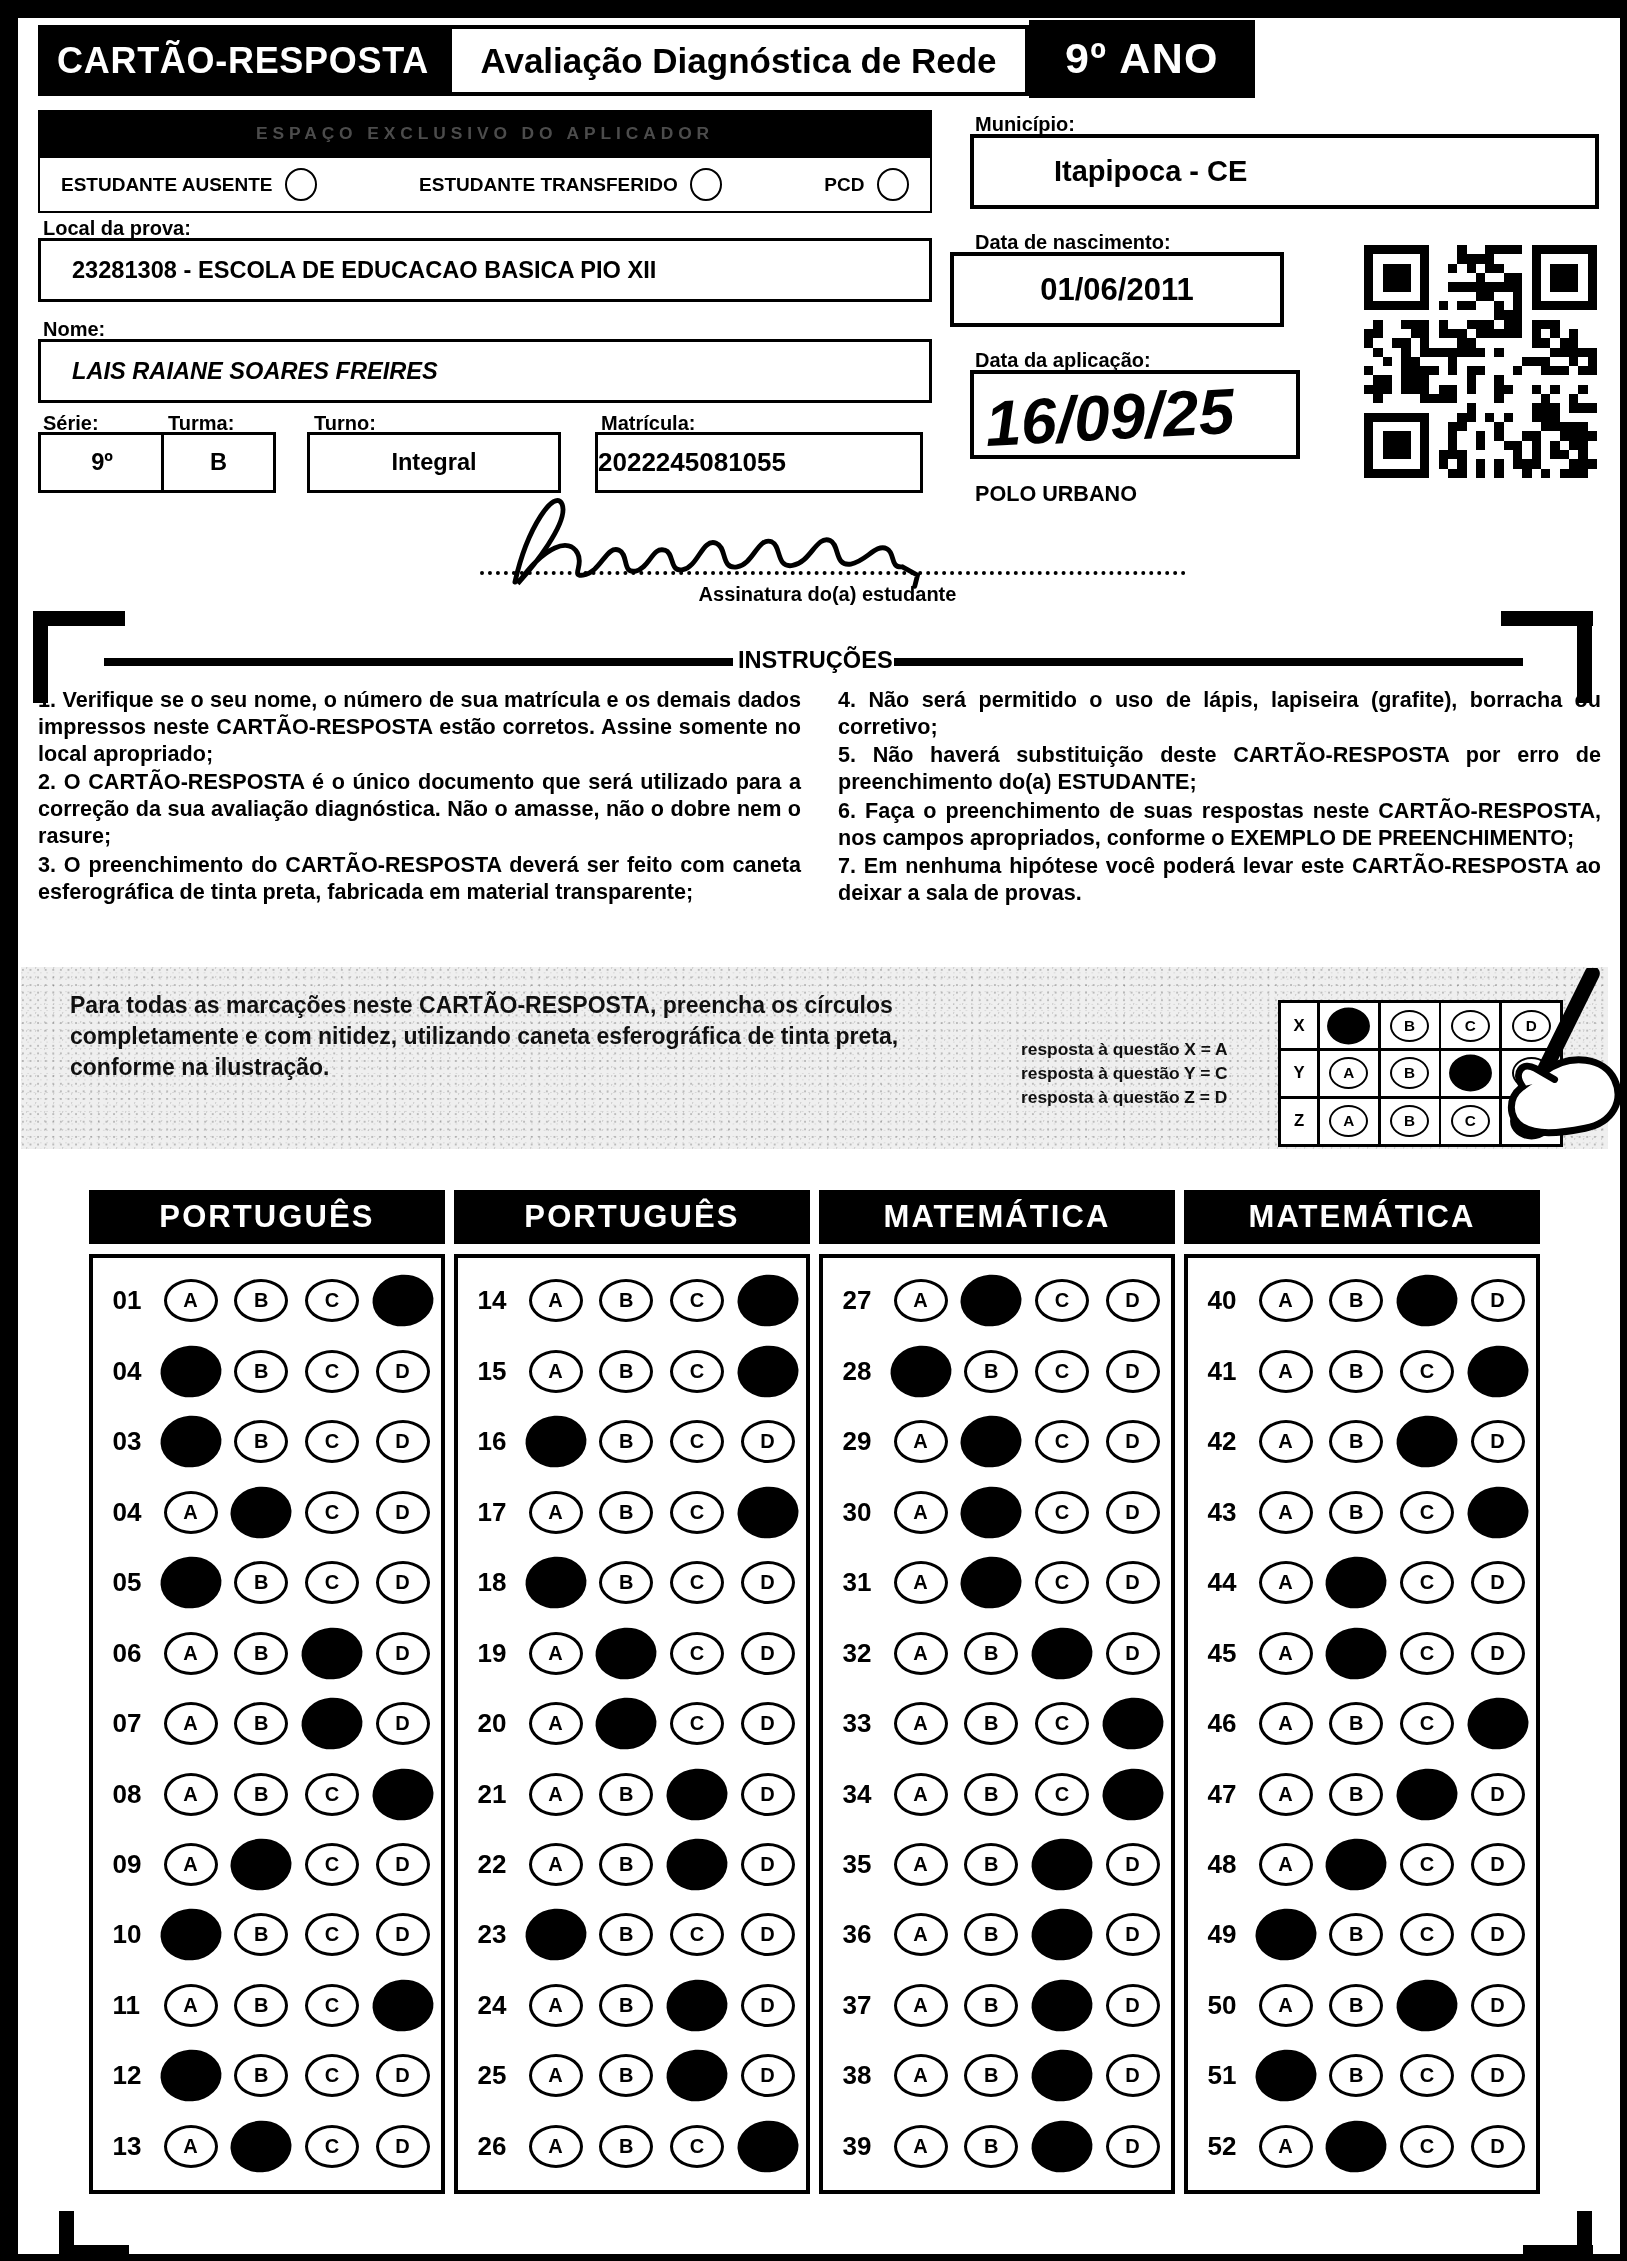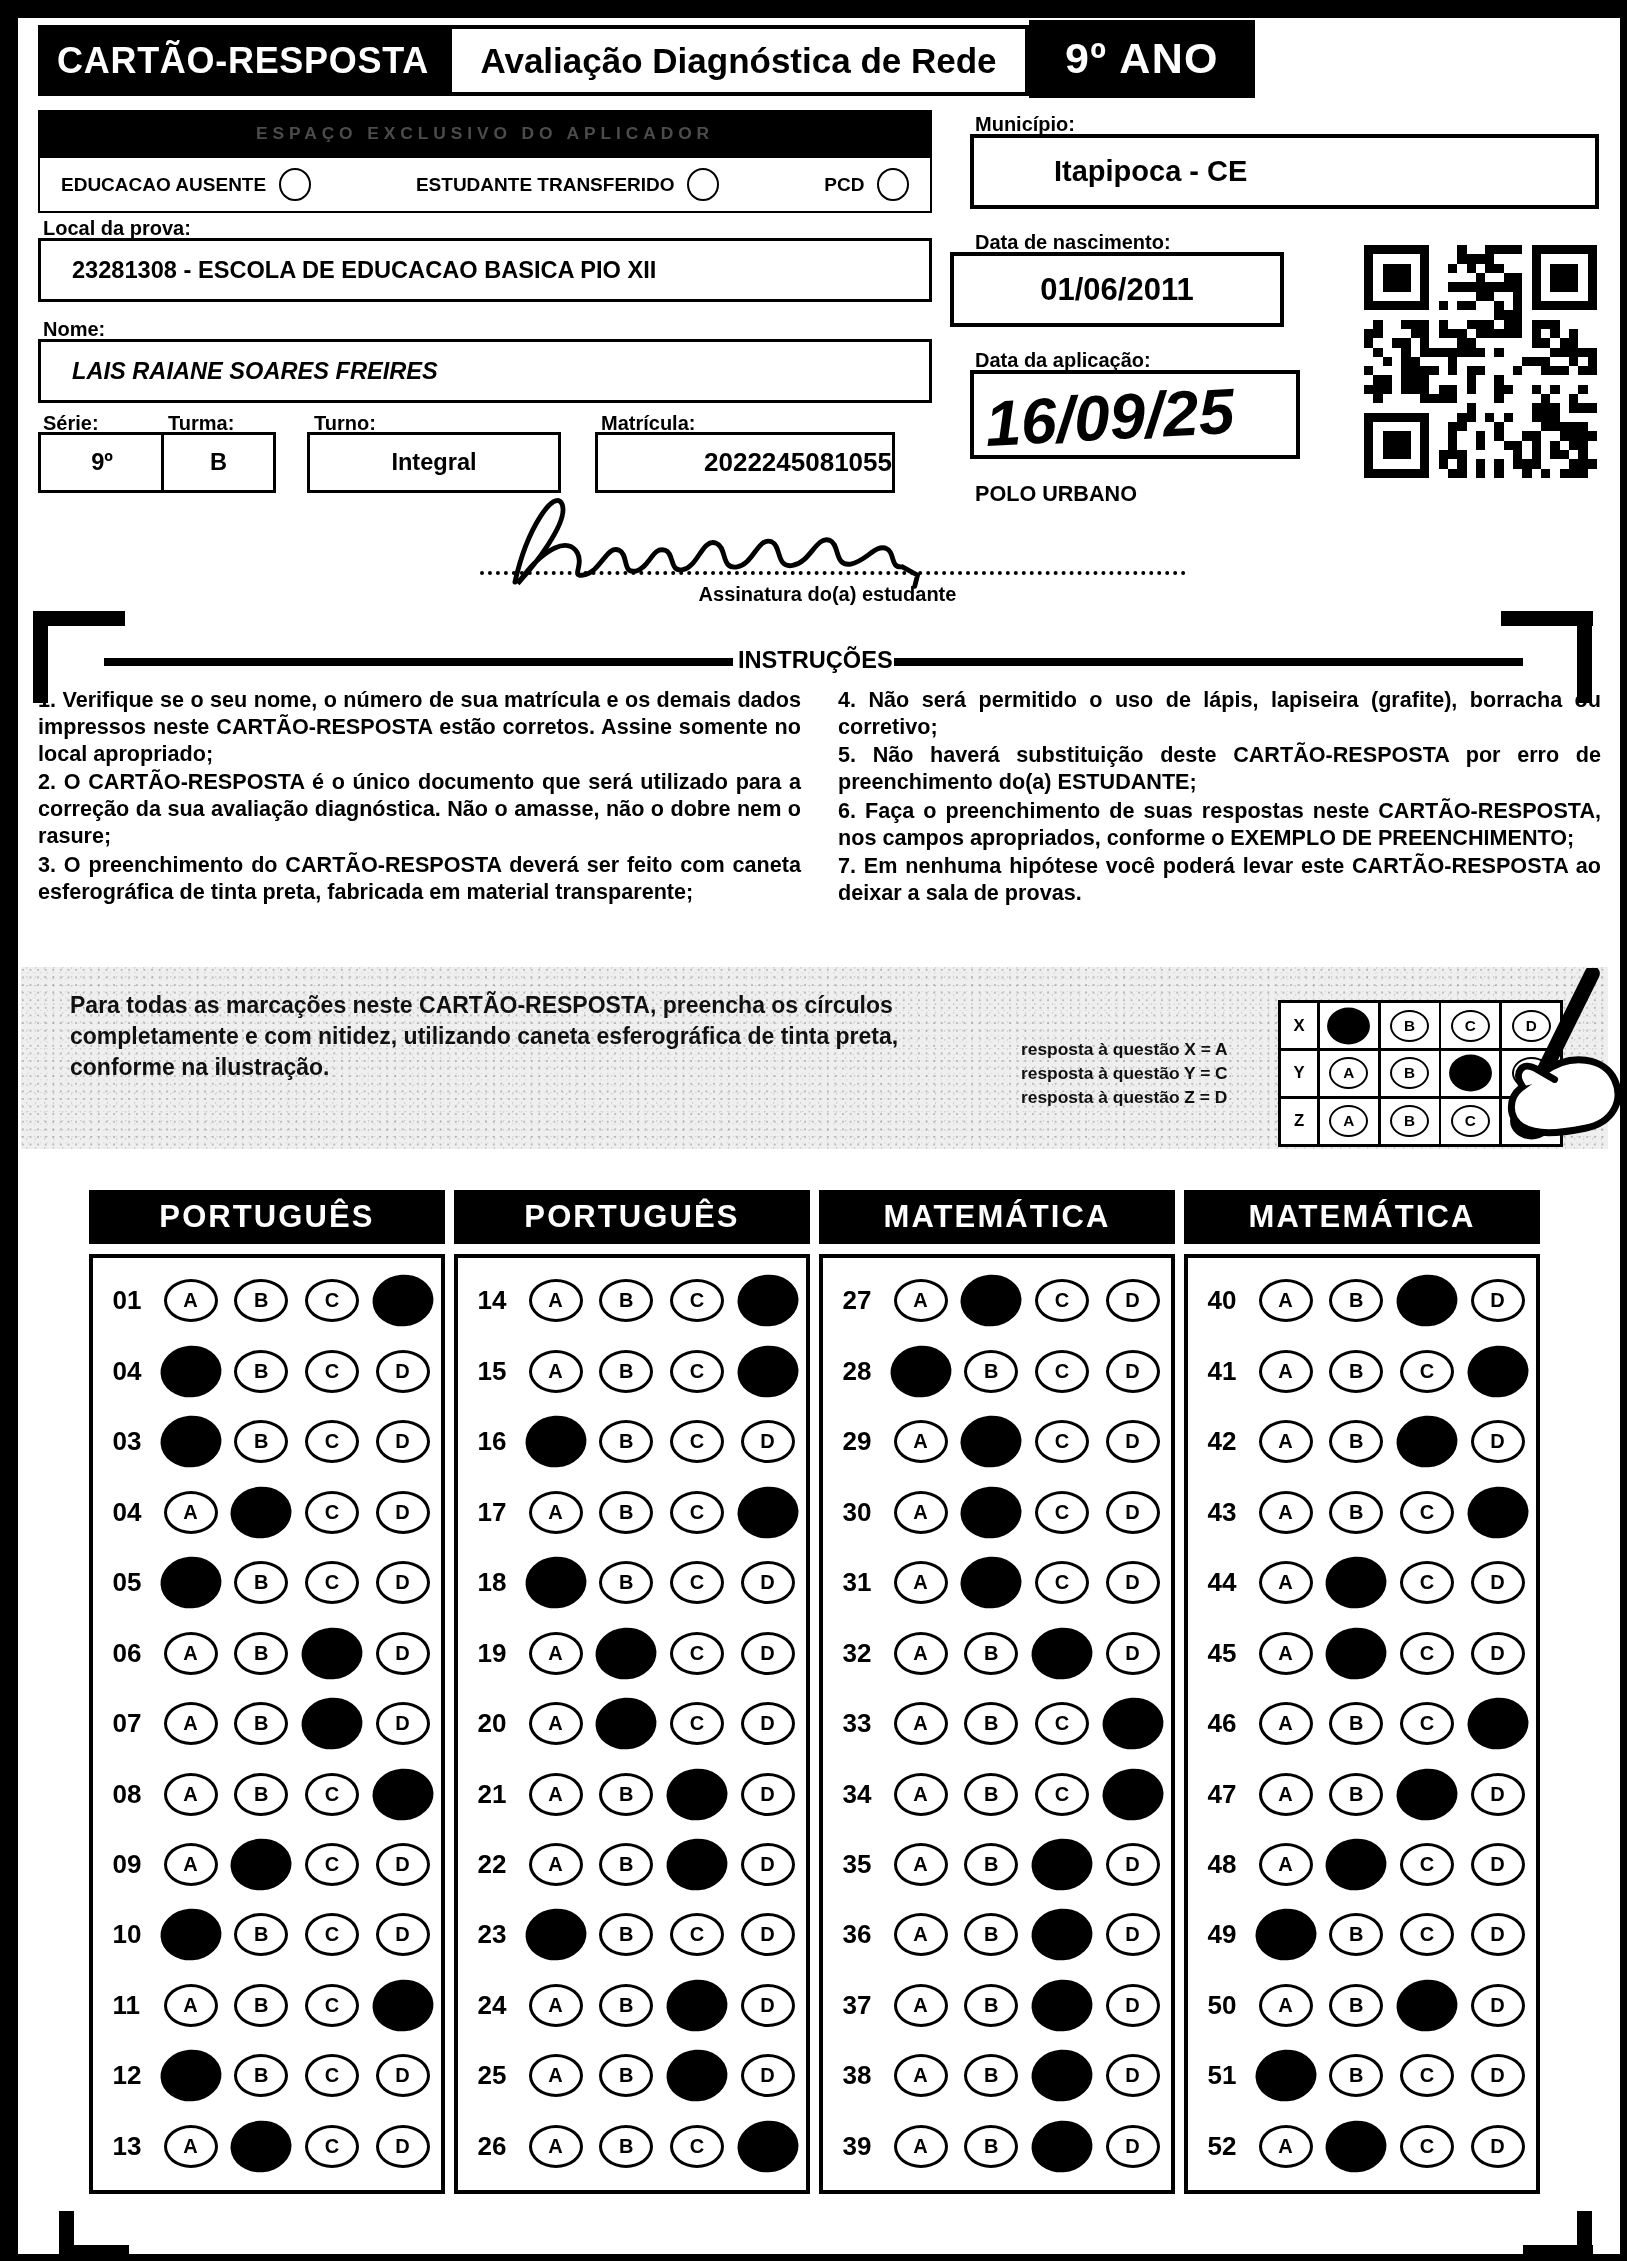--- a/index.html
+++ b/index.html
@@ -84,21 +84,21 @@
 </div>
 <div class="abs grade-box">
   <span>9º ANO</span>
 </div>
 
 <div class="abs app-bar">
   <span>ESPAÇO EXCLUSIVO DO APLICADOR</span>
 </div>
 <div class="abs app-options">
     <div class="app-opt">
-      <span class="lbl">EDUCACAO AUSENTE</span>
+      <span class="lbl">ESTUDANTE AUSENTE</span>
       <span class="circ"></span>
     </div>
     <div class="app-opt">
       <span class="lbl">ESTUDANTE TRANSFERIDO</span>
       <span class="circ"></span>
     </div>
     <div class="app-opt">
       <span class="lbl">PCD</span>
       <span class="circ"></span>
     </div>
@@ -120,21 +120,21 @@
 <div class="abs flabel" style="left:601px;top:412px;">Matrícula:</div>
 <div class="abs fbox" style="left:38px;top:432px;width:128px;height:61px;justify-content:center;">
   <span class="val">9º</span>
 </div>
 <div class="abs fbox" style="left:161px;top:432px;width:115px;height:61px;justify-content:center;">
   <span class="val">B</span>
 </div>
 <div class="abs fbox" style="left:307px;top:432px;width:254px;height:61px;justify-content:center;">
   <span class="val">Integral</span>
 </div>
-<div class="abs fbox" style="left:595px;top:432px;width:300px;height:61px;justify-content:flex-end;padding-left:48px;">
+<div class="abs fbox" style="left:595px;top:432px;width:328px;height:61px;justify-content:flex-start;">
   <span class="val" style="font-size:26px;">2022245081055</span>
 </div>
 
 <div class="abs flabel" style="left:975px;top:113px;">Município:</div>
 <div class="abs fbox" style="left:970px;top:134px;width:629px;height:75px;border-width:4.2px;">
   <span class="val" style="padding-left:80px;font-size:29px;">Itapipoca - CE</span>
 </div>
 <div class="abs flabel" style="left:975px;top:231px;">Data de nascimento:</div>
 <div class="abs fbox" style="left:950px;top:252px;width:334px;height:75px;border-width:4.2px;justify-content:center;">
   <span class="val" style="font-size:31px;">01/06/2011</span>

